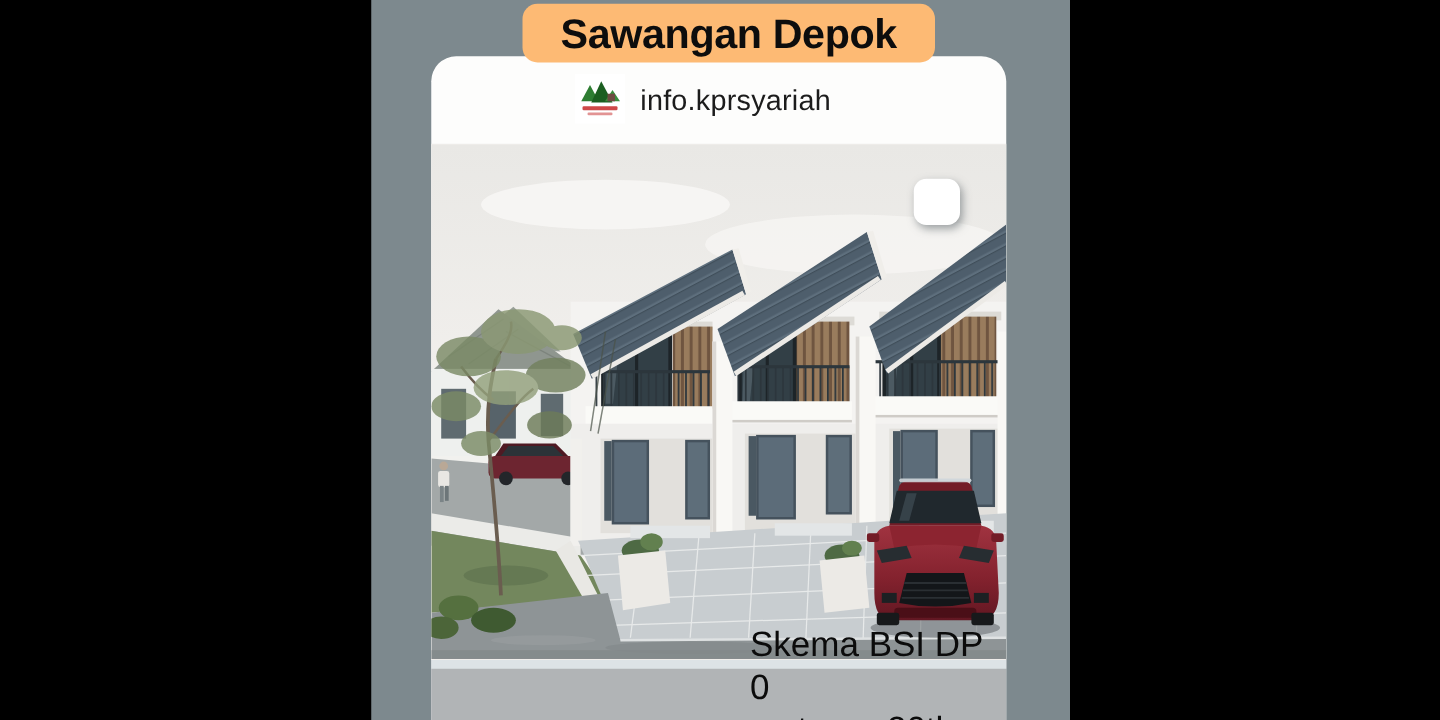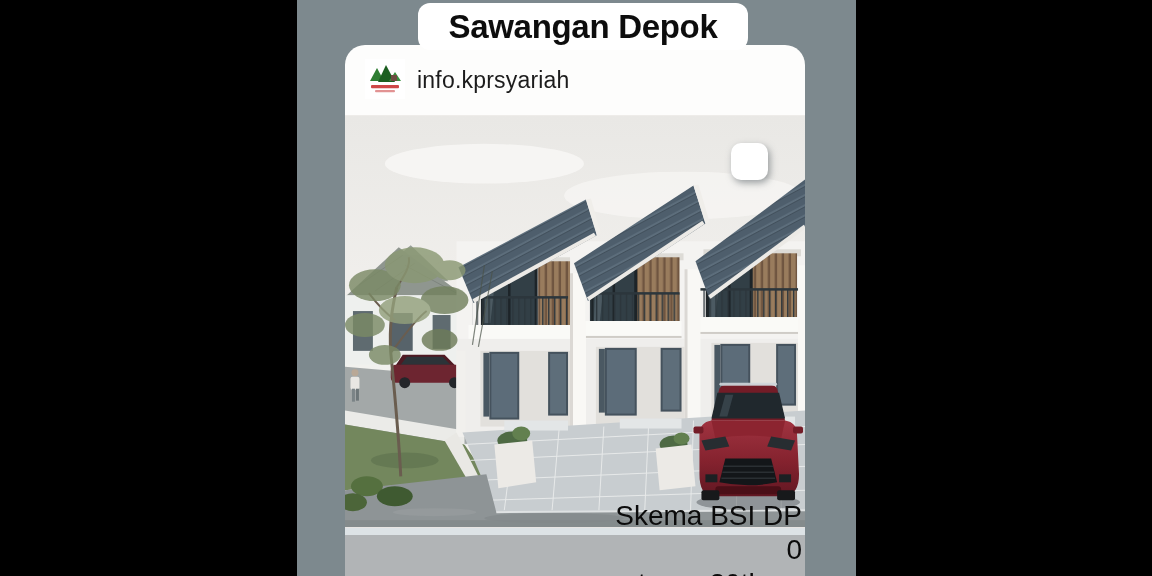--- a/index.html
+++ b/index.html
@@ -8,45 +8,45 @@
     font-family:"Liberation Sans",sans-serif;
   }
   .gray-panel{
     position:absolute;left:297px;top:0;width:559px;height:576px;background:#7d898e;
   }
   .main-card{
     position:absolute;left:345px;top:45px;width:460px;height:531px;
     background:#fdfdfc;border-radius:20px 20px 0 0;z-index:2;
   }
   .card-header{
-    position:absolute;top:0;left:0;width:415px;height:70px;display:flex;align-items:flex-start;
+    position:absolute;top:0;left:0;width:415px;height:70px;display:flex;align-items:flex-start;justify-content:center;
   }
   .logo{margin-left:20px;margin-top:14px;width:40px;height:40px;flex:0 0 auto;}
   .handle{
     margin-left:12px;margin-top:22px;font-size:23px;color:#1c1c1c;letter-spacing:0.2px;
   }
   .wa-block{
     margin-left:auto;margin-right:38px;margin-top:18px;text-align:center;
     font-size:23px;color:#141414;line-height:25px;
   }
   .photo{
     position:absolute;top:70px;left:0;width:460px;height:413px;overflow:hidden;background:#efedea;
   }
   .bottom-band{
     position:absolute;top:483px;left:0;width:460px;height:48px;
     background:#b1b4b6;border-top:7px solid #dde3e6;box-sizing:border-box;
   }
   .caption{
     position:absolute;left:255px;top:454px;width:202px;z-index:4;
     font-size:28px;color:#0b0b0b;line-height:34px;
   }
-  .caption .line1{text-align:right;}
+  .caption .line1{text-align:left;}
   .caption .line2{text-align:center;}
   .title-chip{
-    position:absolute;left:418px;top:3px;width:330px;height:47px;background:#ffffff;
+    position:absolute;left:418px;top:3px;width:330px;height:47px;background:#fdba74;
     border-radius:12px;display:flex;align-items:center;justify-content:center;
     font-size:33px;font-weight:700;color:#0d0d0d;letter-spacing:-0.3px;z-index:5;
   }
   .sticker{
     position:absolute;left:731px;top:143px;width:37px;height:37px;background:#fff;
     border-radius:10px;box-shadow:2px 3px 7px rgba(80,90,95,0.55);z-index:4;
   }
 </style>
 </head>
 <body>

